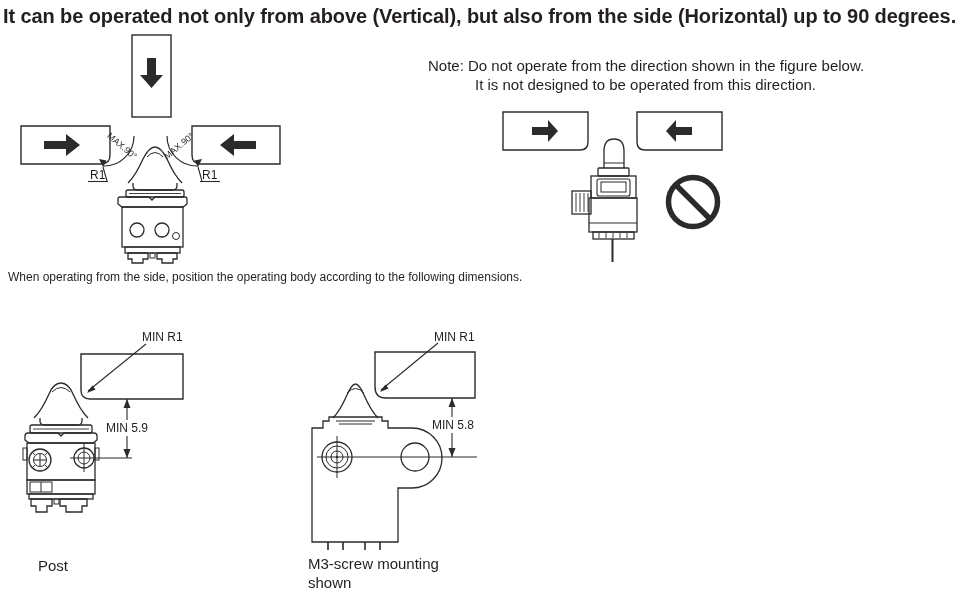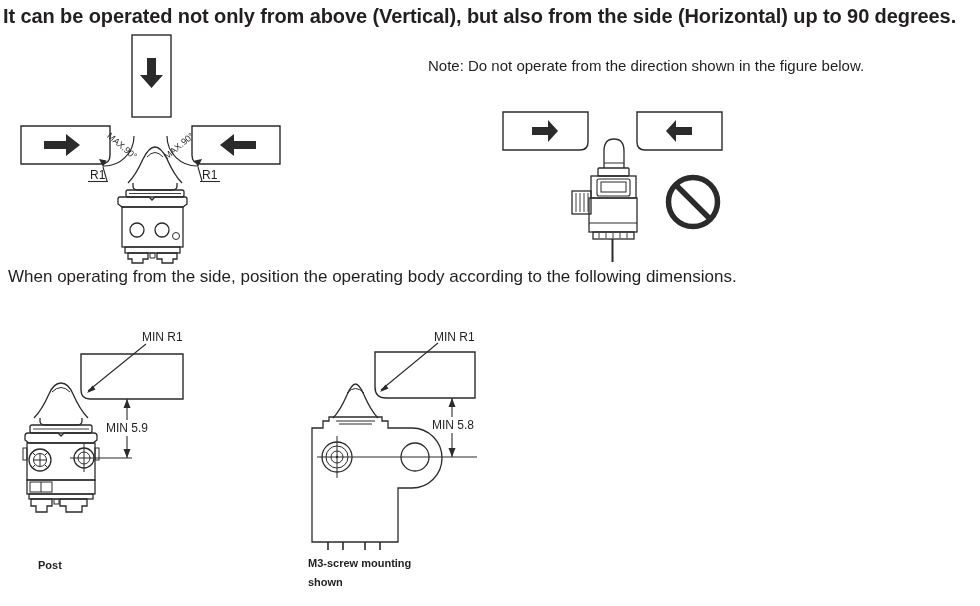--- a/index.html
+++ b/index.html
@@ -5,37 +5,38 @@
   html,body{margin:0;padding:0}
   body{
     width:980px;height:606px;background:#ffffff;position:relative;
     font-family:"Liberation Sans",sans-serif;color:#231f20;overflow:hidden;
   }
   .abs{position:absolute}
   .title{left:3px;top:5px;width:966px;font-size:20px;font-weight:700;letter-spacing:-0.1px}
   .note{left:428px;top:56px;font-size:15px;line-height:19px}
   .note .note-label{font-weight:400}
   .note .l2{padding-left:47px}
-  .bodytext{left:8px;top:268px;font-size:17px;line-height:18px}
-  .caption{font-size:11px;font-weight:700;line-height:19px}
+  .bodytext{left:8px;top:268px;font-size:12px;line-height:18px}
+  .caption{font-size:15px;font-weight:400;line-height:19px}
   svg{display:block}
   svg text{font-family:"Liberation Sans",sans-serif;fill:#231f20}
   .dimtext{font-size:12px}
   .maxtext{font-size:9px}
 </style>
 </head>
 <body>
 
 <div class="abs title">It can be operated not only from above (Vertical), but also from the side (Horizontal) up to 90 degrees.</div>
 
 <div class="abs note">
   <div>
     <span class="note-label">Note:</span>
     <span>Do not operate from the direction shown in the figure below.</span>
   </div>
+  <div class="l2">It is not designed to be operated from this direction.</div>
 </div>
 
 <svg class="abs" style="left:0;top:30px" width="330" height="242" viewBox="0 0 330 242">
   <g stroke="#2b2b2b" fill="none" stroke-width="1.4">
 
     <rect x="132" y="5" width="39" height="82"></rect>
 
     <path d="M 21 96 L 110 96 L 110 125 Q 110 134 101 134 L 21 134 Z"></path>
 
     <path d="M 192 96 L 280 96 L 280 134 L 201 134 Q 192 134 192 125 Z"></path>

